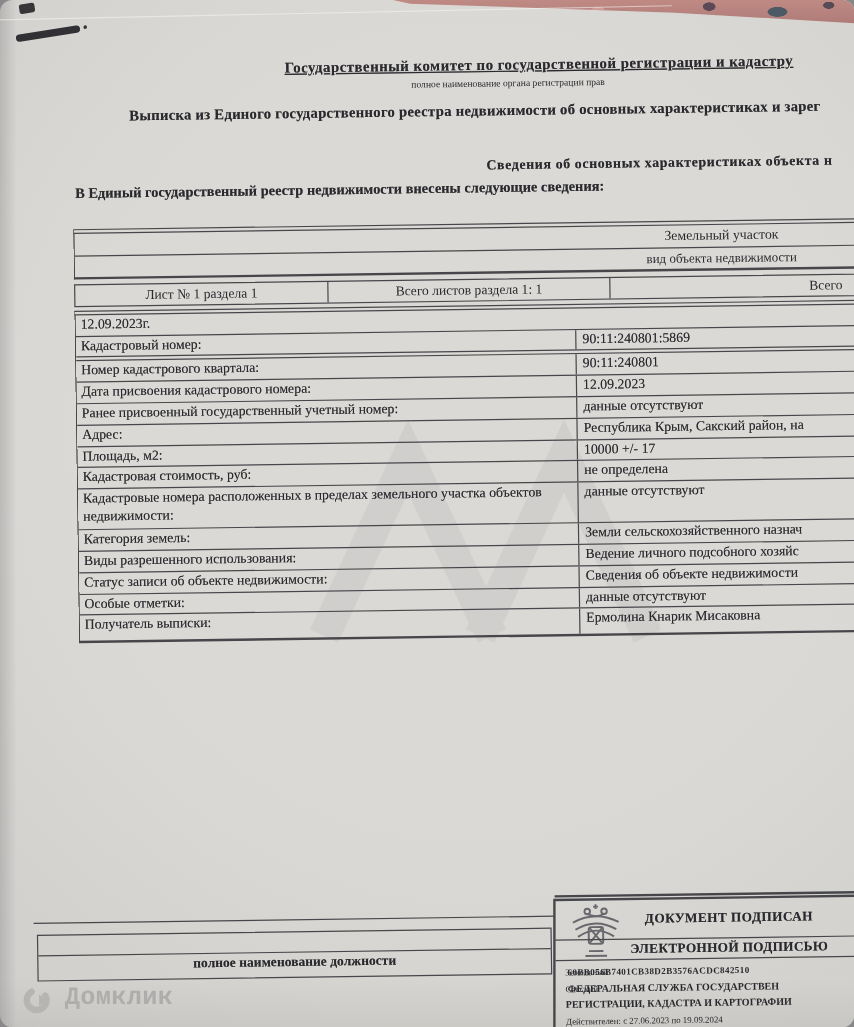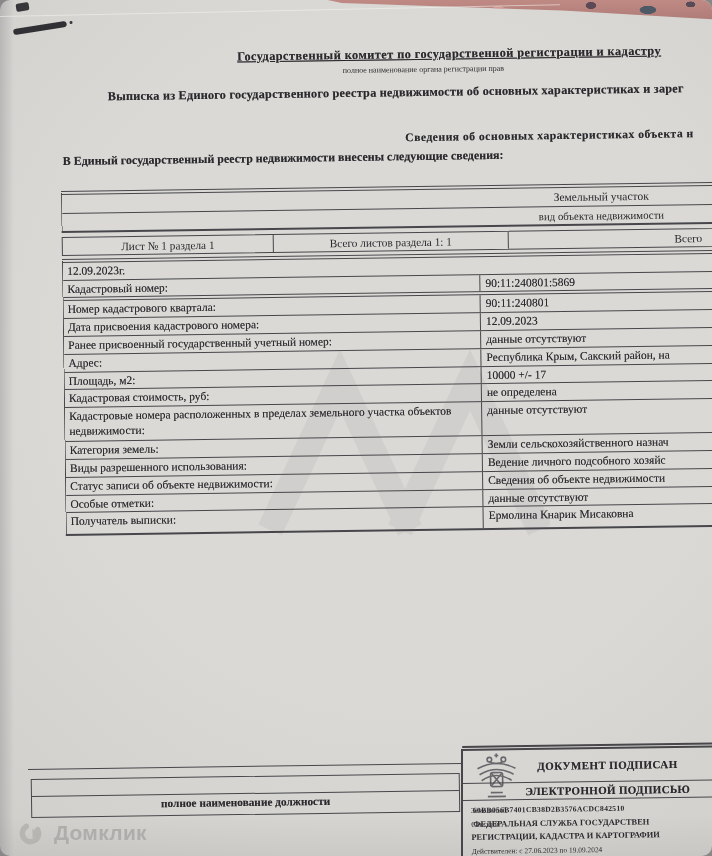--- a/index.html
+++ b/index.html
@@ -85,21 +85,21 @@
   .stamp .s-cert b{font-weight:bold;letter-spacing:.3px;}
   .stamp .s-owner{left:8px;top:69px;font-size:7.6px;white-space:nowrap;}
   .stamp .s-owner b{font-size:8.4px;font-weight:bold;}
   .stamp .s-owner2{left:8px;top:82px;font-size:8.4px;font-weight:bold;white-space:nowrap;}
   .stamp .s-valid{left:8px;top:96px;font-size:7.4px;white-space:nowrap;}
   .stamp .emblem{left:12px;top:2px;width:44px;height:48px;}
 
   
   .dom{left:18px;top:818px;width:220px;height:34px;}
   .dom .logo{left:0;top:2px;width:27px;height:27px;}
-  .dom .brand{left:36px;top:3px;font-family:Liberation Sans, sans-serif;font-size:21px;font-weight:bold;color:#aeadab;letter-spacing:.3px;white-space:nowrap;}
+  .dom .brand{left:36px;top:3px;font-family:Liberation Mono, monospace;font-size:21px;font-weight:bold;color:#aeadab;letter-spacing:.3px;white-space:nowrap;}
 </style>
 </head>
 <body>
 
 <div class="photo">
 
   <div class="fabric"></div>
   <div class="sheet-edge"></div>
   <div class="pen1"></div>
   <div class="pen2"></div>

